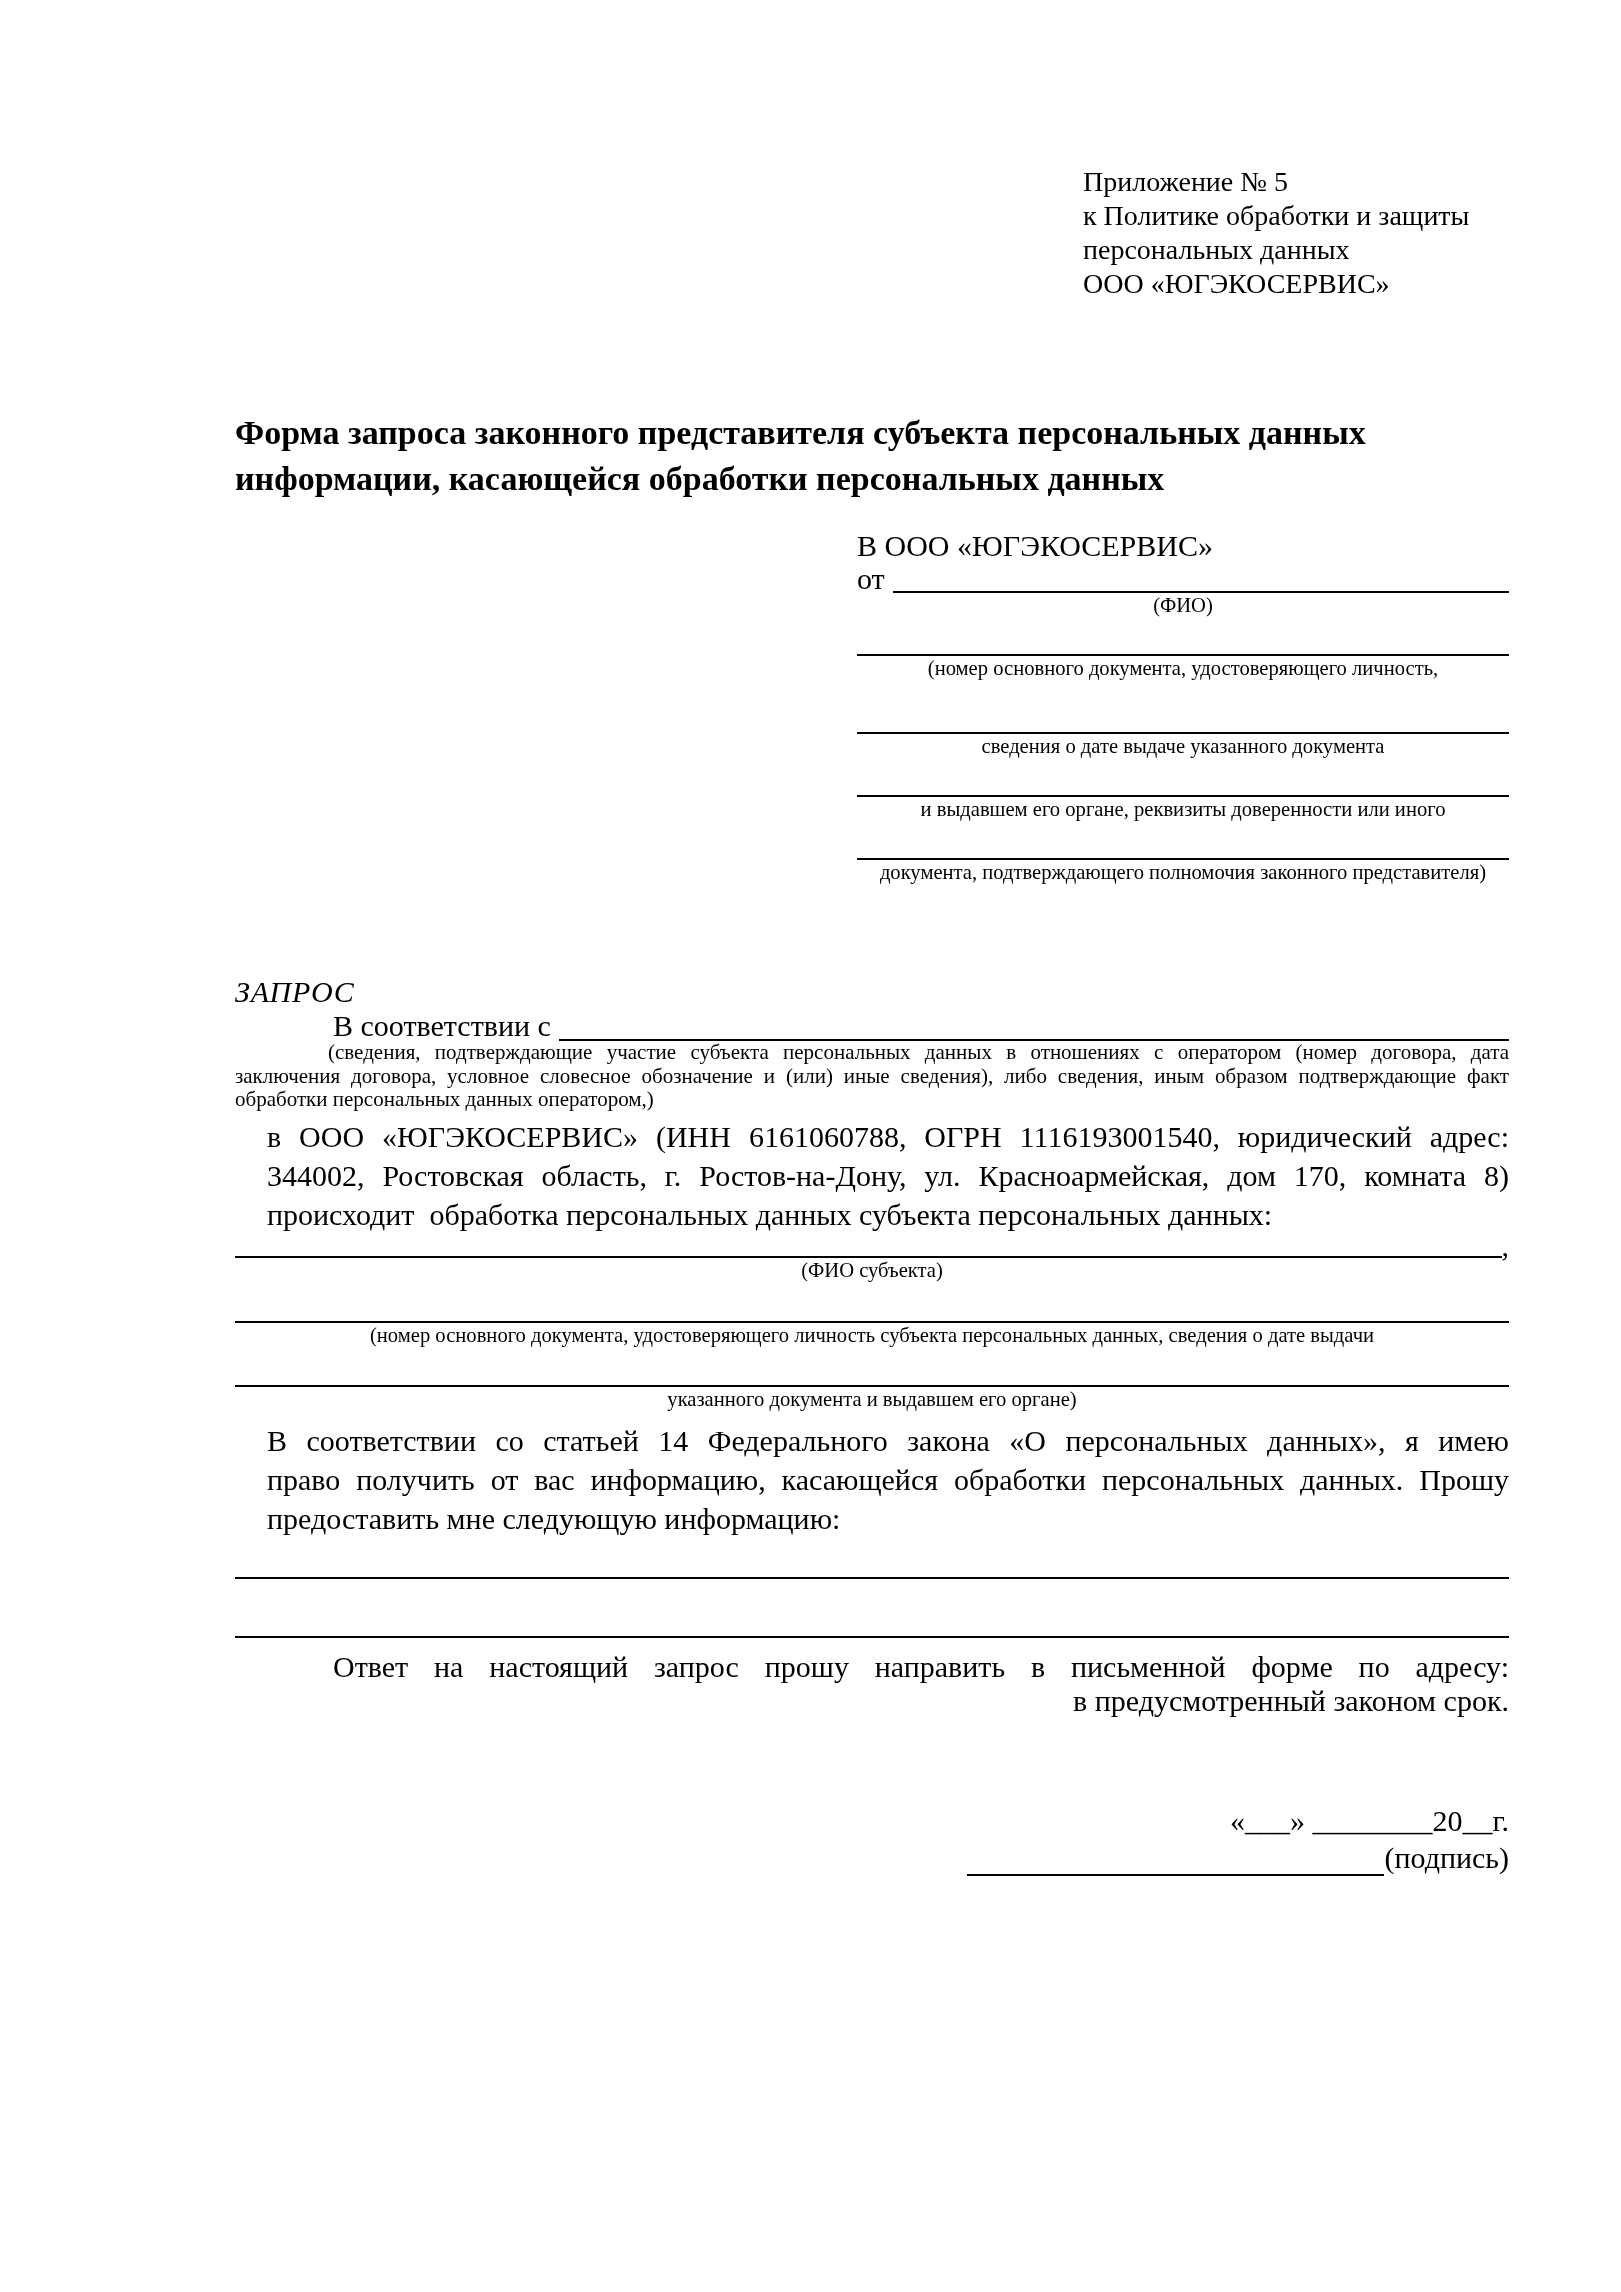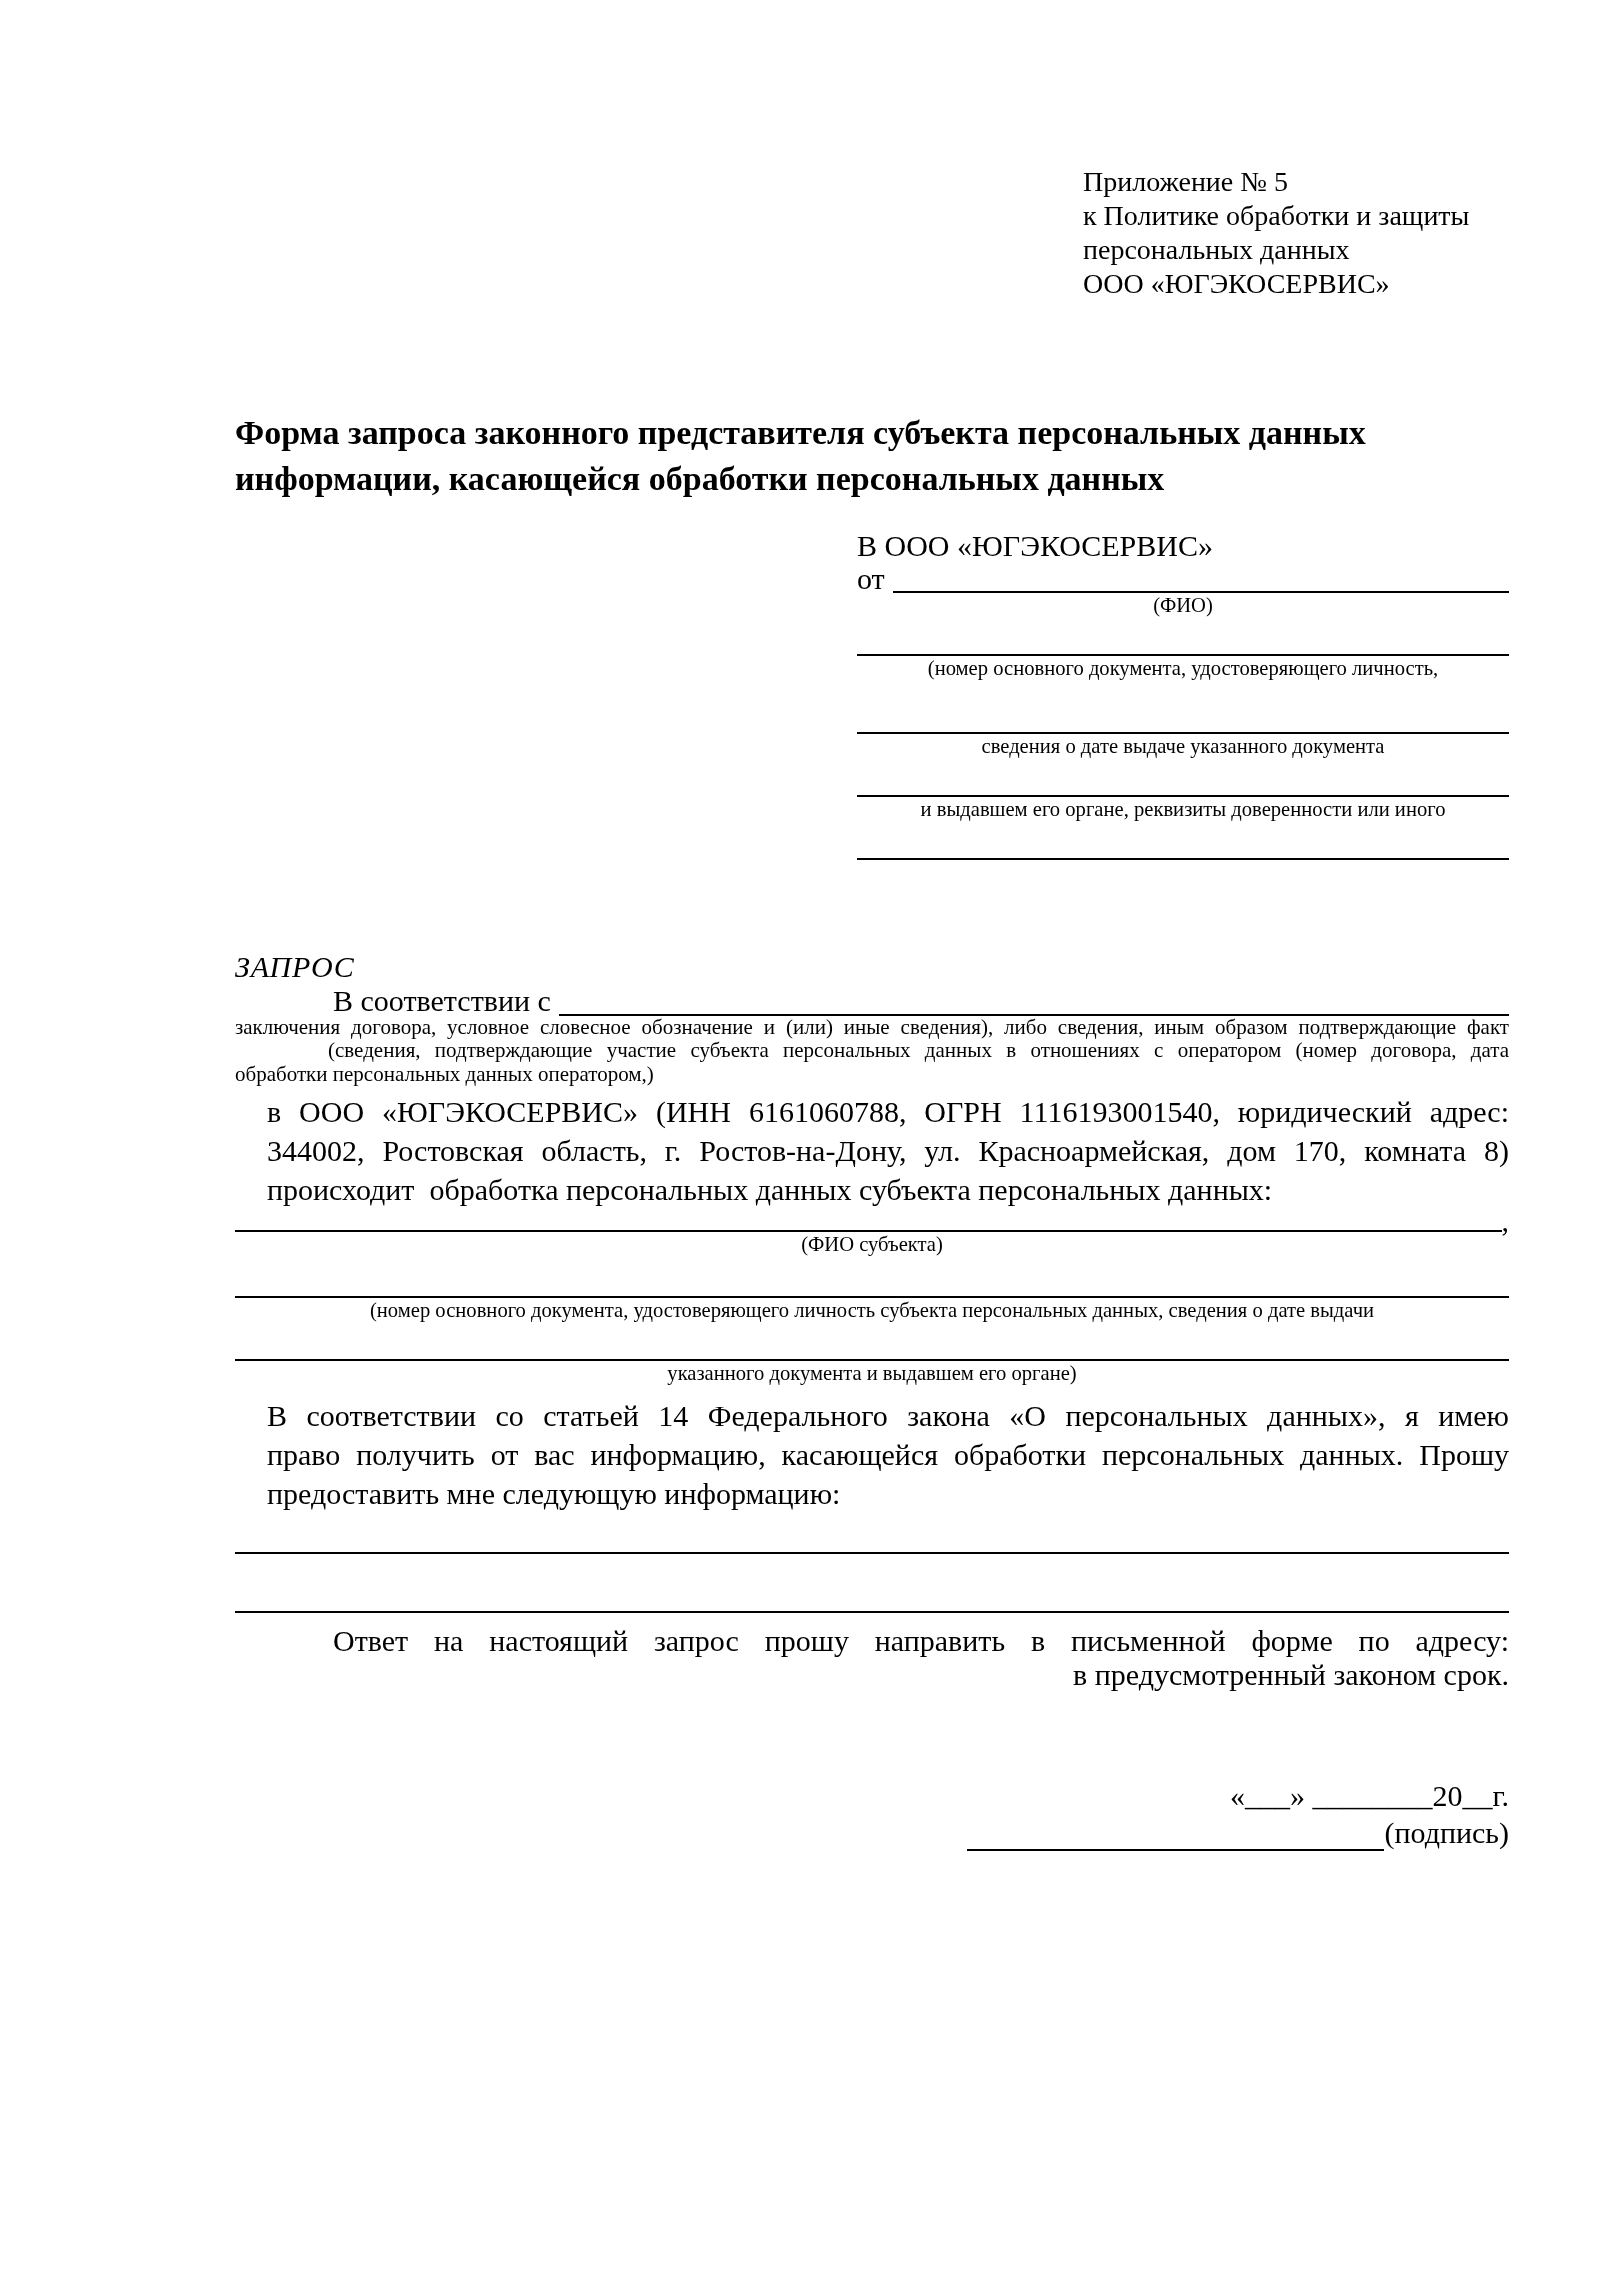--- a/index.html
+++ b/index.html
@@ -76,32 +76,33 @@
       <div class="afield u2"></div>
       <div class="cap">(номер основного документа, удостоверяющего личность,</div>
 
       <div class="afield h51 u2"></div>
       <div class="cap">сведения о дате выдаче указанного документа</div>
 
       <div class="afield u2"></div>
       <div class="cap">и выдавшем его органе, реквизиты доверенности или иного</div>
 
       <div class="afield h36 u2"></div>
+      <div class="cap">документа, подтверждающего полномочия законного представителя)</div>
     </div>
 
     <div class="zapros">ЗАПРОС</div>
 
     <div class="intro-row">
       <span class="lbl">В соответствии с</span>
       <span class="fill u2"></span>
     </div>
 
     <div class="scap">
+      <div class="jline ind">(сведения, подтверждающие участие субъекта персональных данных в отношениях с оператором (номер договора, дата</div>
       <div class="jline">заключения договора, условное словесное обозначение и (или) иные сведения), либо сведения, иным образом подтверждающие факт</div>
-      <div class="jline ind">(сведения, подтверждающие участие субъекта персональных данных в отношениях с оператором (номер договора, дата</div>
       <div>обработки персональных данных оператором,)</div>
     </div>
 
     <div class="par op-par">
       <div class="jline">в  ООО «ЮГЭКОСЕРВИС» (ИНН 6161060788, ОГРН 1116193001540, юридический адрес:</div>
       <div class="jline">344002, Ростовская область, г. Ростов-на-Дону, ул. Красноармейская, дом 170, комната 8)</div>
       <div class="lline">происходит  обработка персональных данных субъекта персональных данных:</div>
     </div>
 
     <div class="fio-row">

